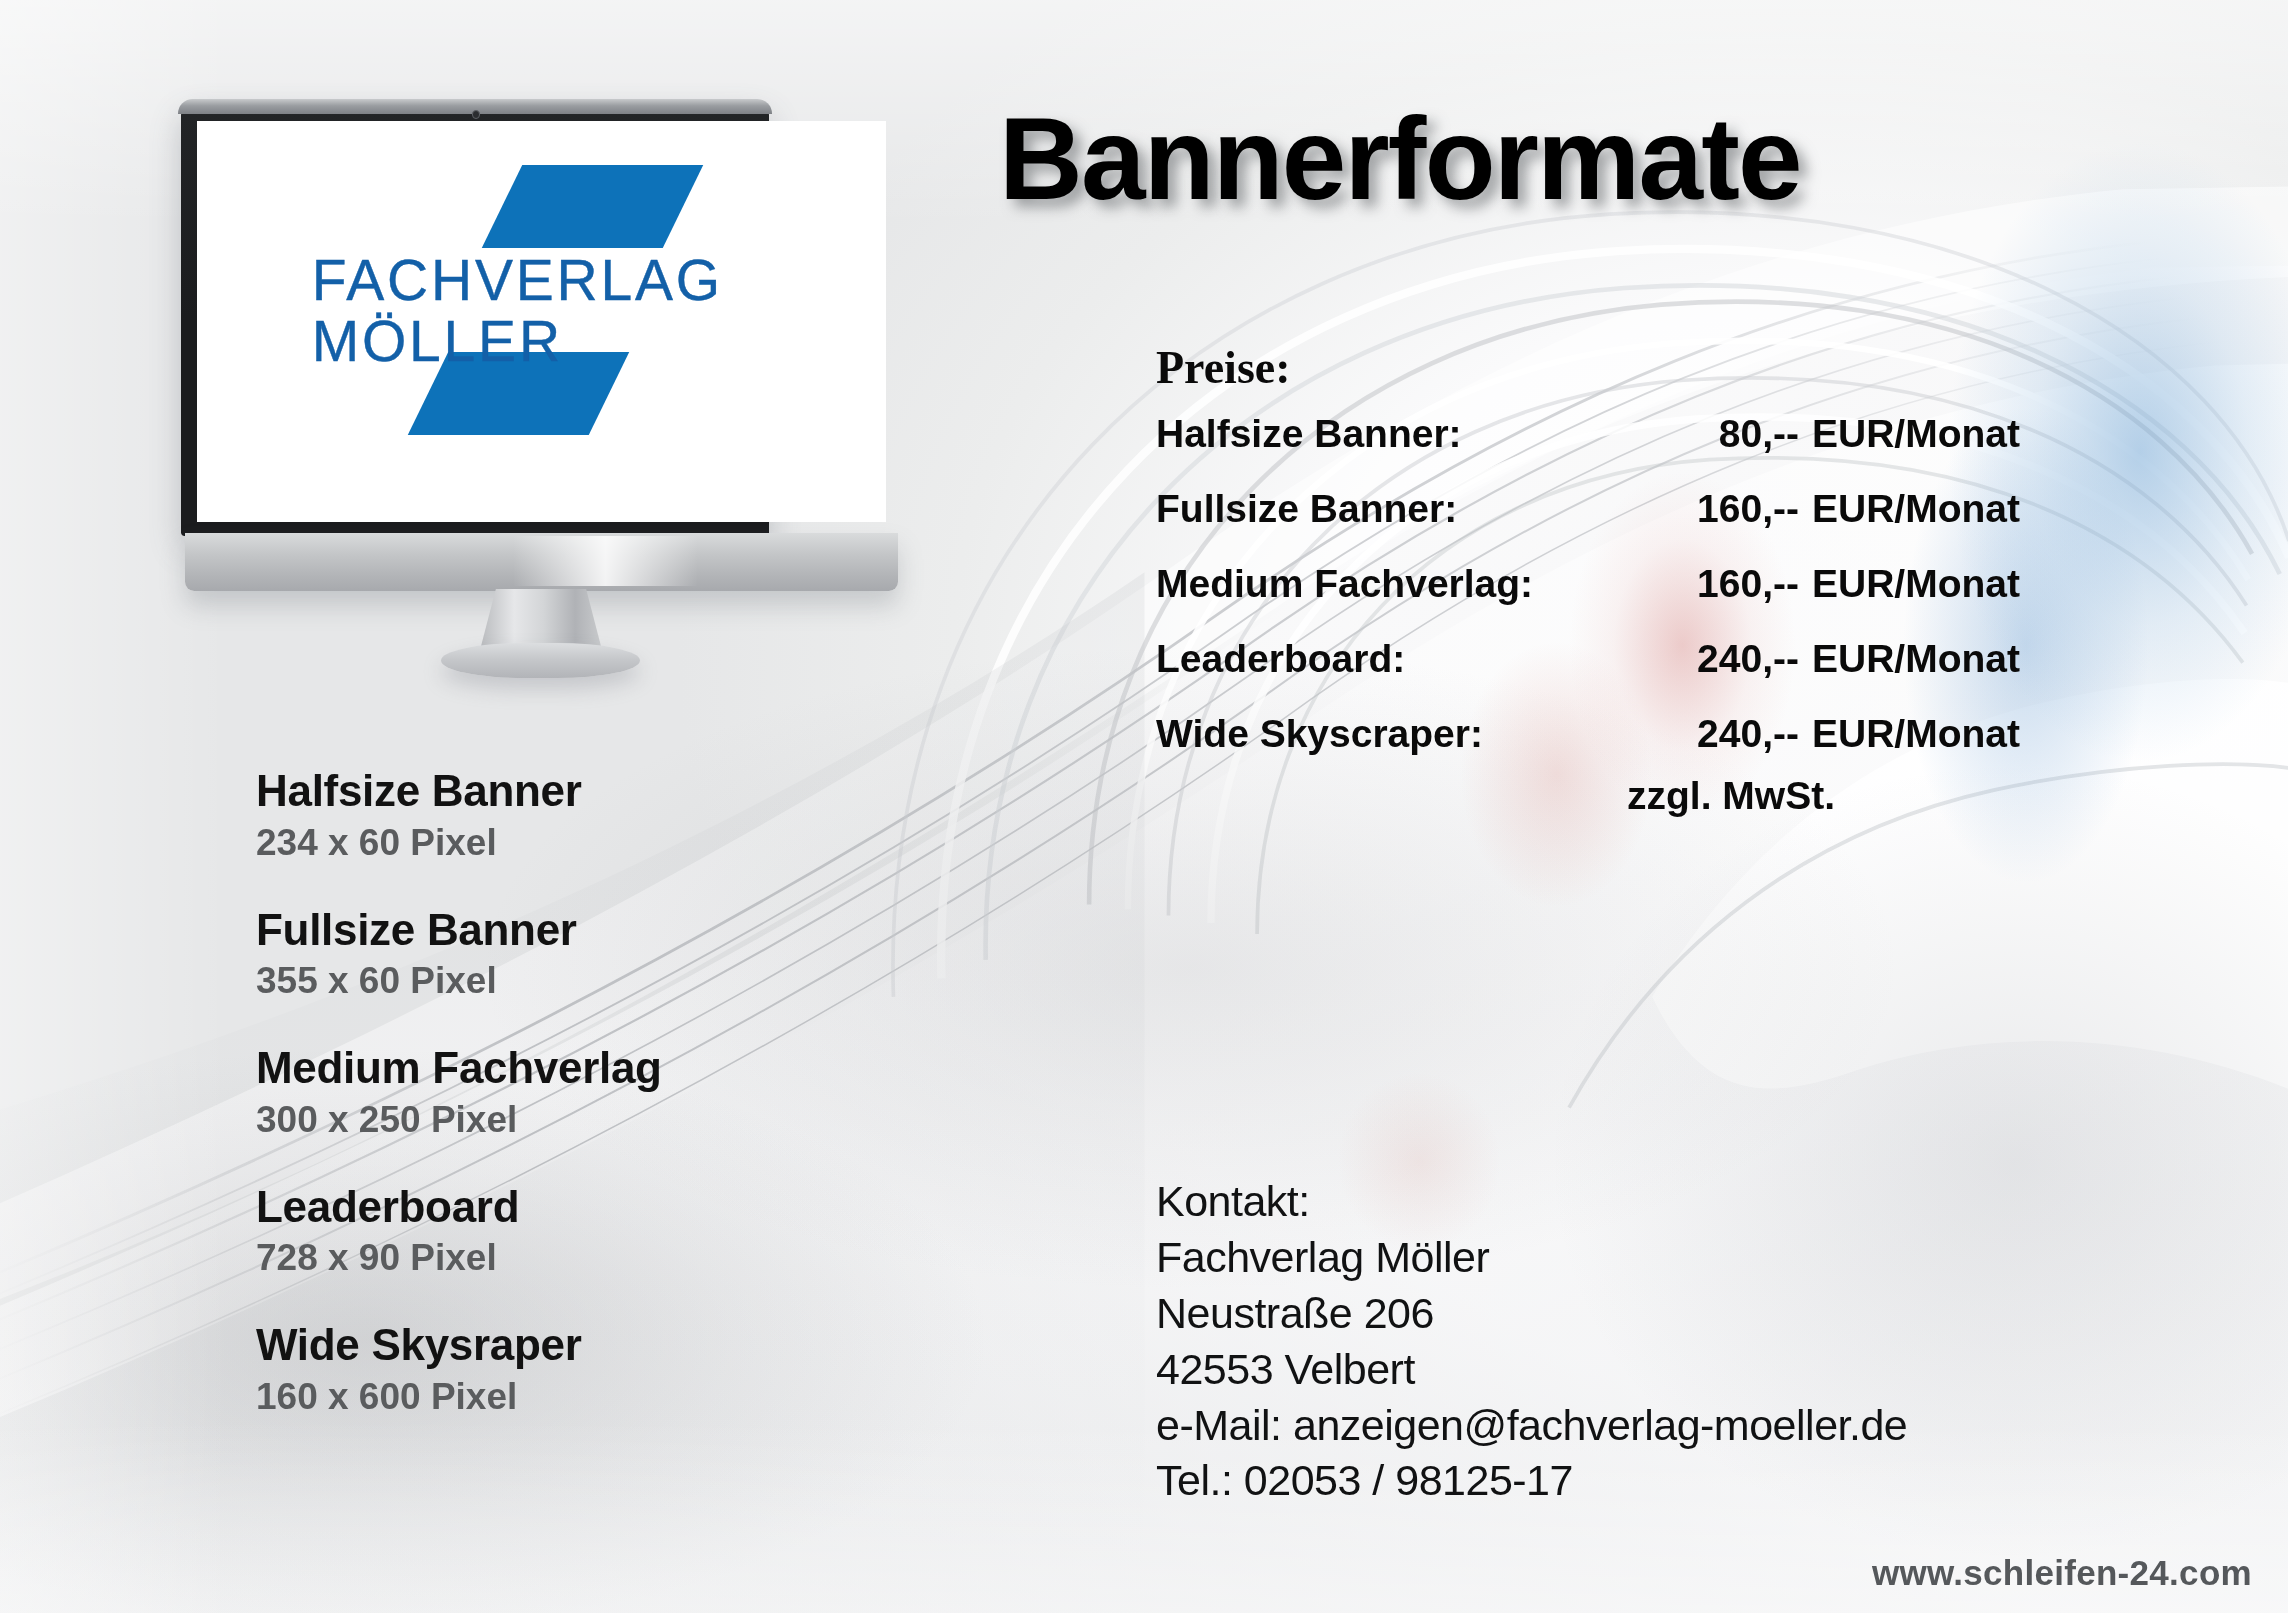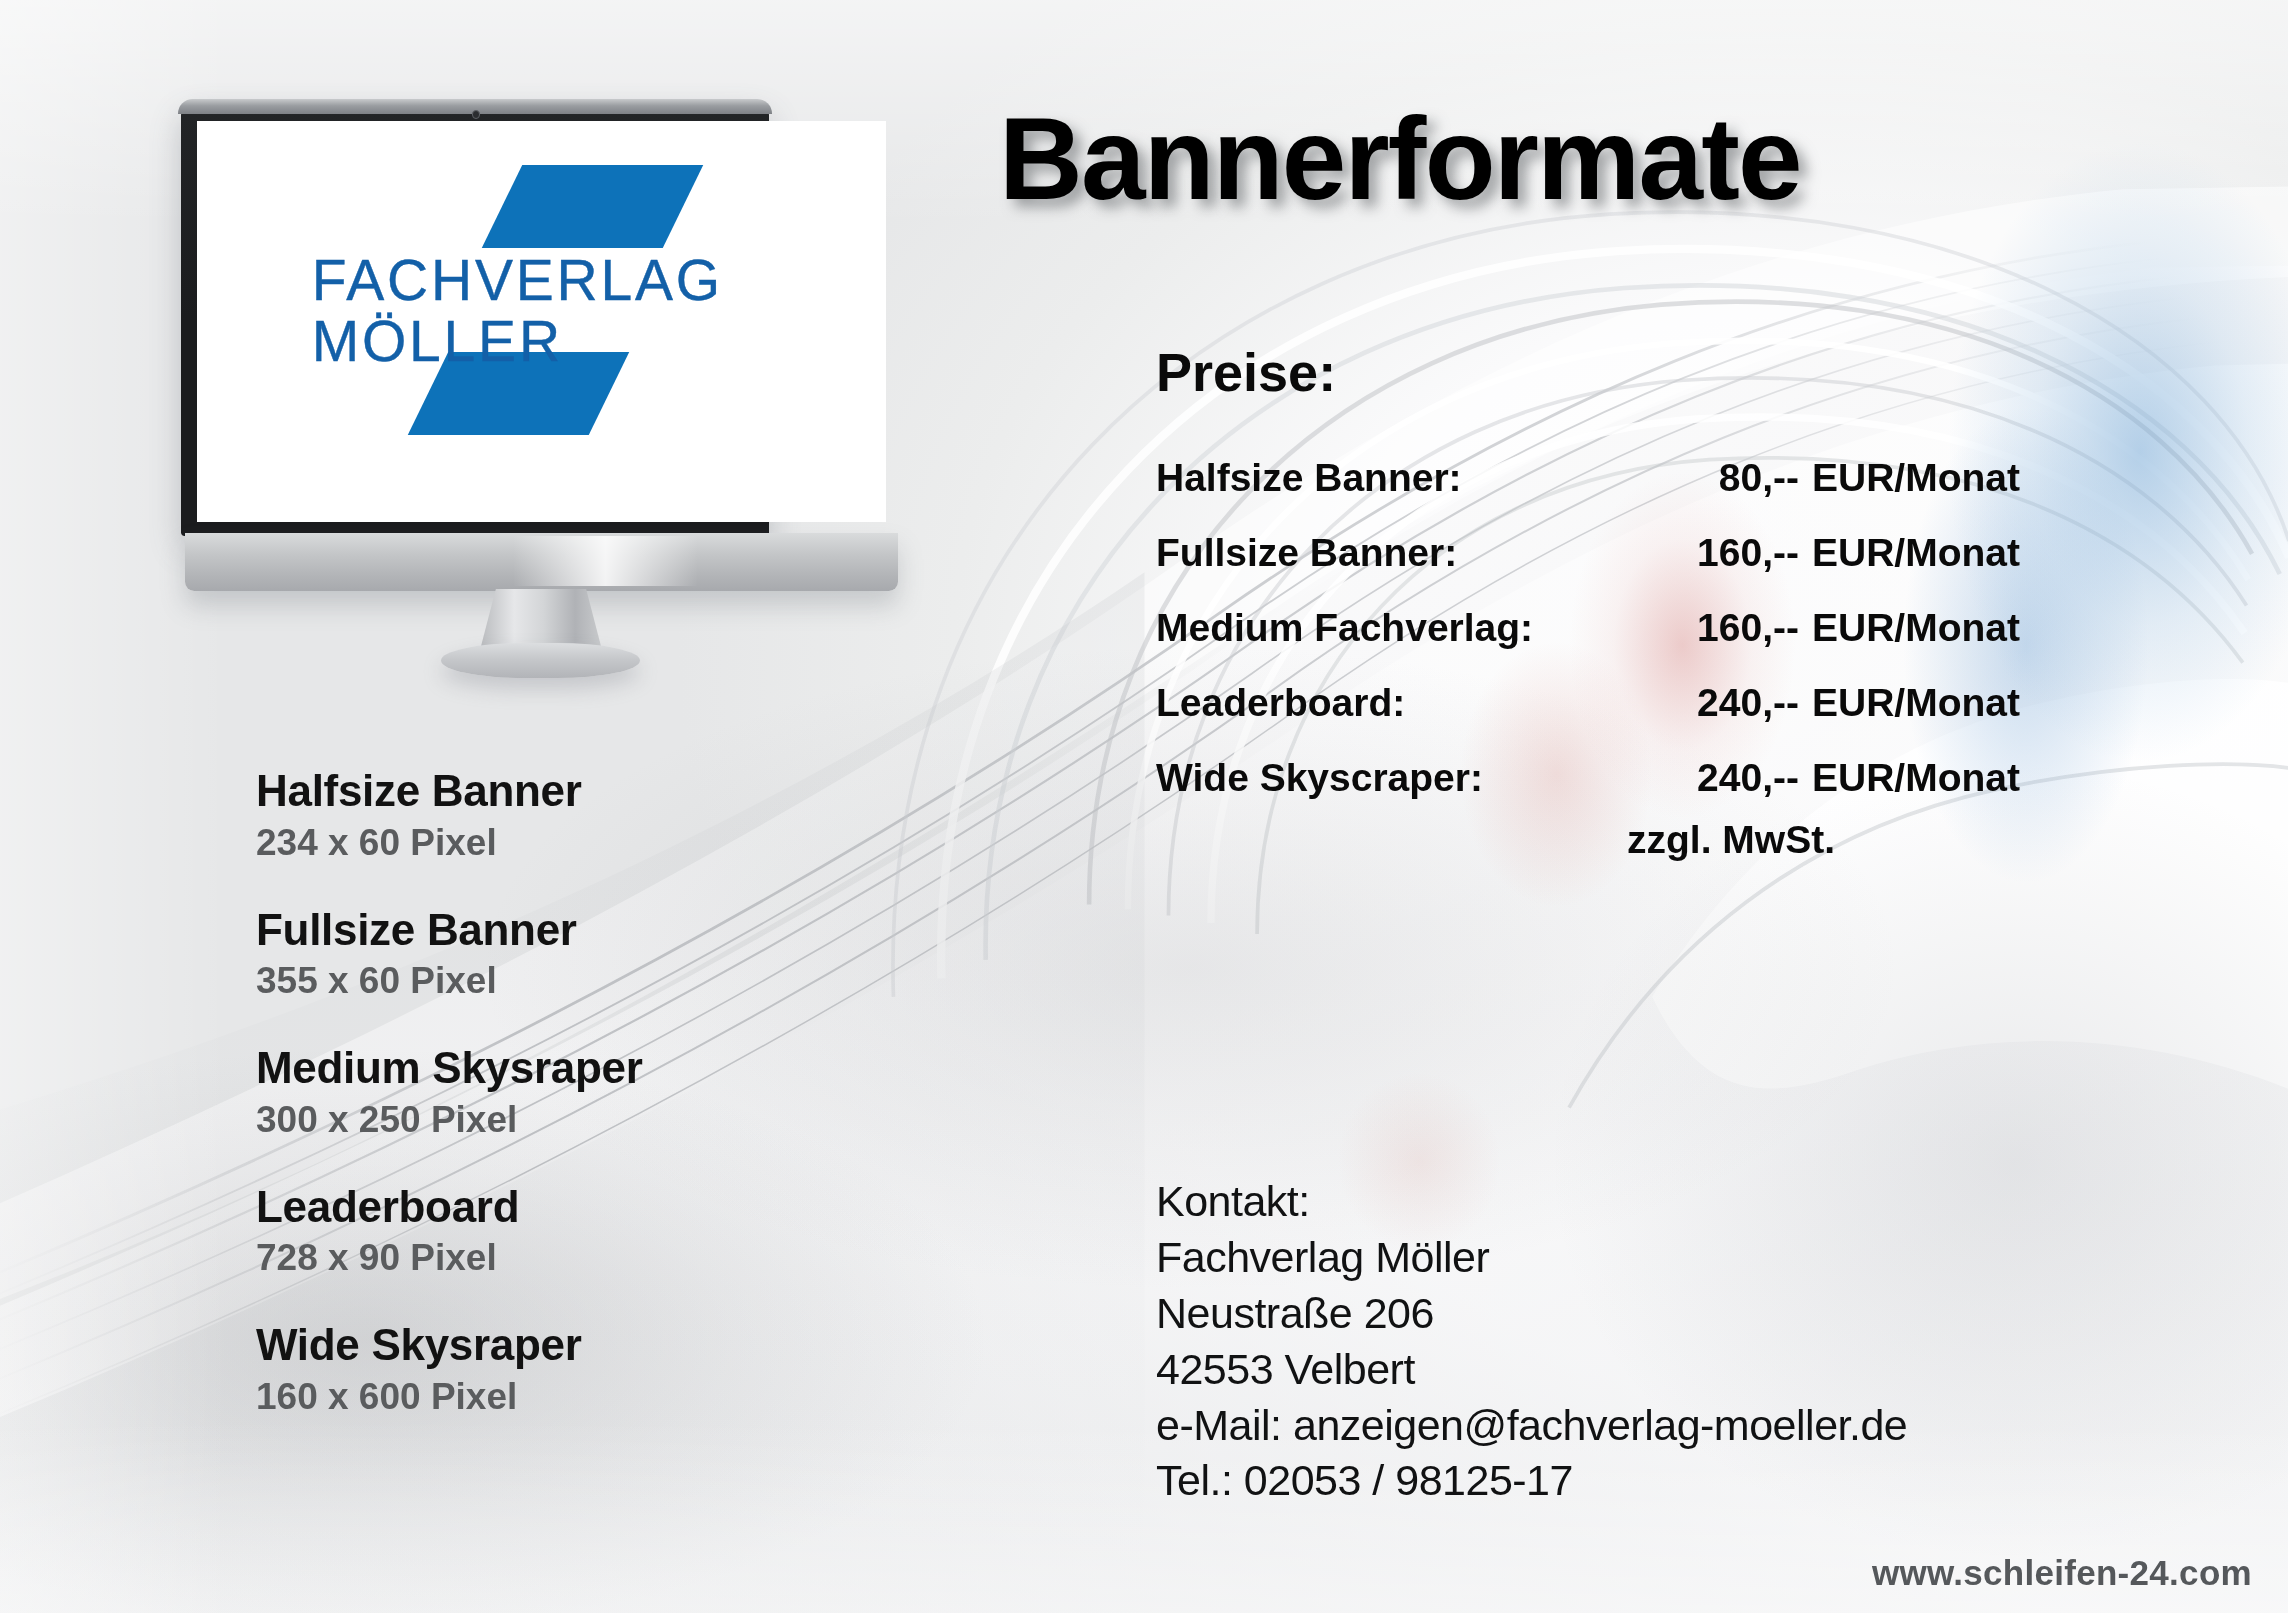--- a/index.html
+++ b/index.html
@@ -189,25 +189,26 @@
     white-space: nowrap;
   }
 
   
   .prices {
     position: absolute;
     left: 1156px;
     top: 341px;
   }
   .prices-heading {
-    font-size: 54px;
+    font-size: 46px;
     font-weight: 700;
     color: #0a0a0a;
-    margin-bottom: 53px;
+    margin-bottom: 18px;
     letter-spacing: 0px;
+    font-family: Liberation Serif, serif;
   }
   .price-row {
     display: flex;
     align-items: baseline;
     margin-bottom: 31px;
     white-space: nowrap;
   }
   .price-label {
     font-size: 39px;
     font-weight: 700;
@@ -410,21 +411,21 @@
   <div class="formats">
     <div class="format-item">
       <div class="format-name">Halfsize Banner</div>
       <div class="format-size">234 x 60 Pixel</div>
     </div>
     <div class="format-item">
       <div class="format-name">Fullsize Banner</div>
       <div class="format-size">355 x 60 Pixel</div>
     </div>
     <div class="format-item">
-      <div class="format-name">Medium Skysraper</div>
+      <div class="format-name">Medium Fachverlag</div>
       <div class="format-size">300 x 250 Pixel</div>
     </div>
     <div class="format-item">
       <div class="format-name">Leaderboard</div>
       <div class="format-size">728 x 90 Pixel</div>
     </div>
     <div class="format-item">
       <div class="format-name">Wide Skysraper</div>
       <div class="format-size">160 x 600 Pixel</div>
     </div>

